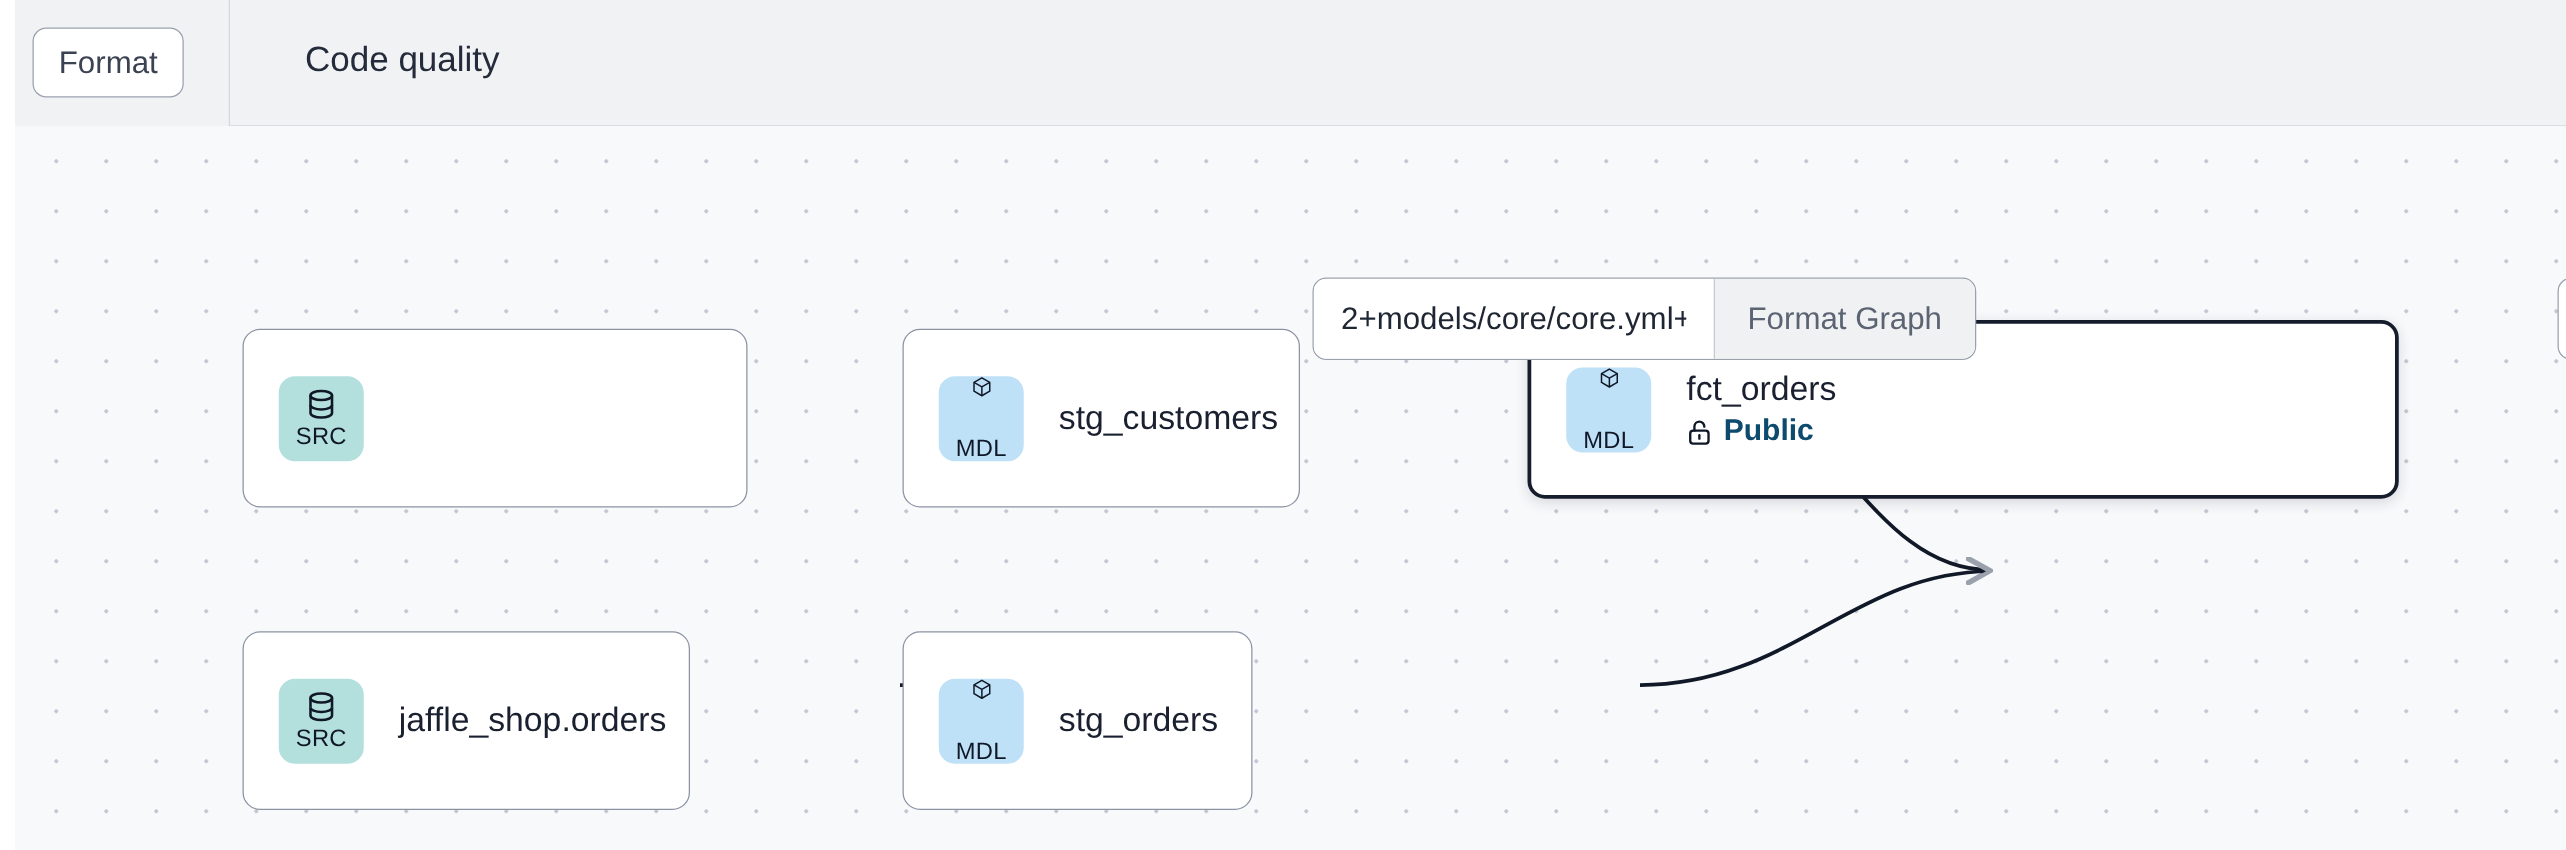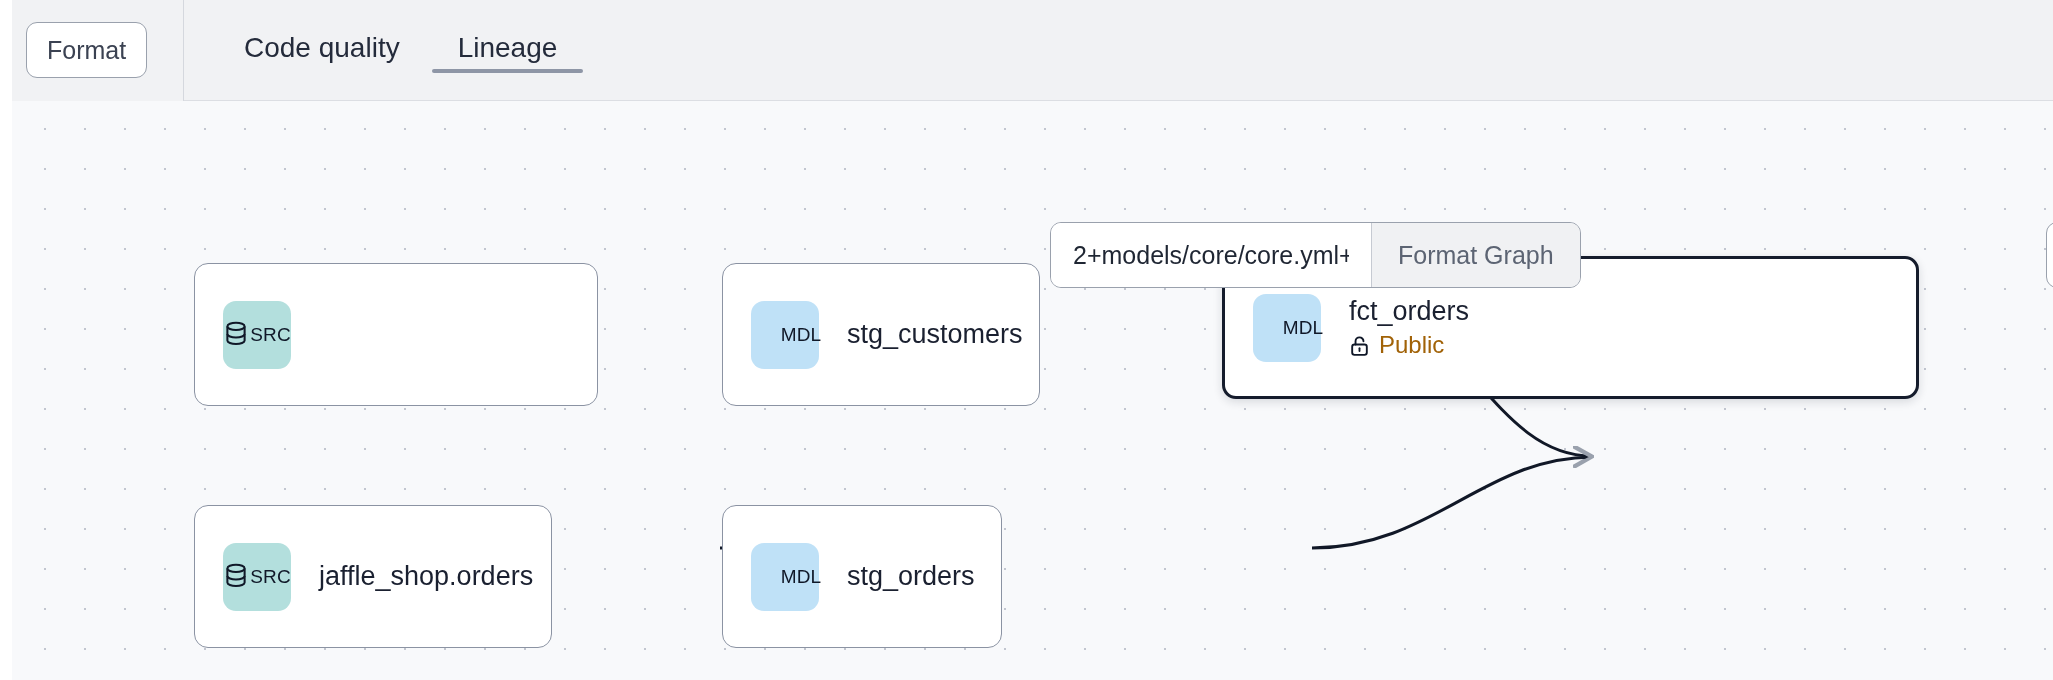--- a/index.html
+++ b/index.html
@@ -125,20 +125,21 @@
   .node.selected {
     border: 3px solid #151c2c;
     box-shadow: 0 3px 10px rgba(20,26,44,0.14);
   }
 
   .node-badge {
     width: 68px;
     height: 68px;
     border-radius: 13px;
     display: flex;
+    flex-direction: column;
     align-items: center;
     justify-content: center;
     gap: 1px;
     flex: none;
     text-align: right;
   }
   .badge-src { background: #b3dfdd; }
   .badge-mdl { background: #bfe1f7; gap: 32px; }
 
   .badge-label {
@@ -155,21 +156,22 @@
     color: #1a2030;
     line-height: 1.15;
     white-space: nowrap;
   }
 
   .node-meta {
     display: flex;
     align-items: center;
     gap: 9px;
     font-size: 24px;
-    color: #a16207;
+    color: #0c4a6e;
+    font-weight: bold;
   }
 
   
   .selector-group {
     position: absolute;
     left: 1038px;
     top: 121px;
     height: 66px;
     display: flex;
     background: #ffffff;
@@ -222,23 +224,20 @@
   <div class="toolbar">
 
     <div class="toolbar-left">
       <button class="format-btn">Format</button>
     </div>
 
     <div class="tabs">
       <div class="tab">
         <span class="tab-inner">Code quality</span>
       </div>
-      <div class="tab active">
-        <span class="tab-inner">Lineage</span>
-      </div>
     </div>
 
   </div>
 
   <div class="canvas">
 
     <svg class="edge-layer" viewBox="0 0 2053 579" xmlns="http://www.w3.org/2000/svg">
       <defs>
         <marker id="arrow" viewBox="0 0 10 10" refX="9" refY="5" markerWidth="7" markerHeight="7" orient="auto-start-reverse">
           <path d="M 0 0 L 9 5 L 0 10" fill="none" stroke="#9aa1ad" stroke-width="1.6"></path>

